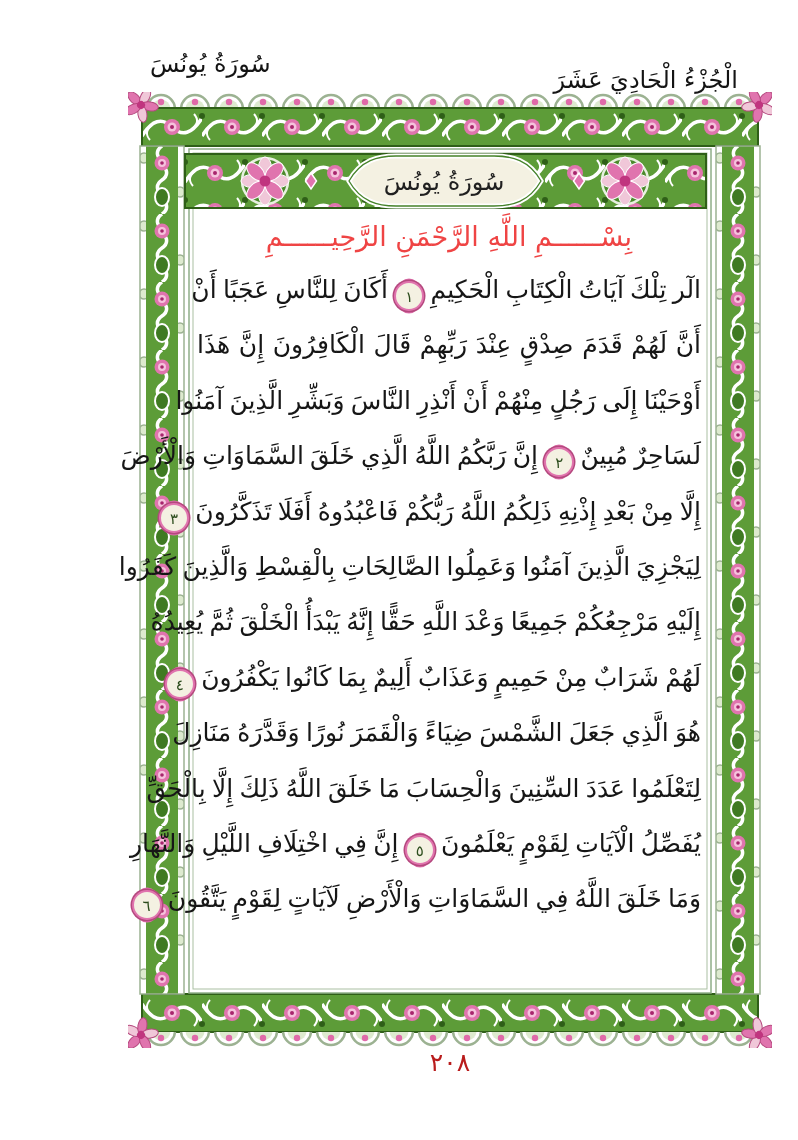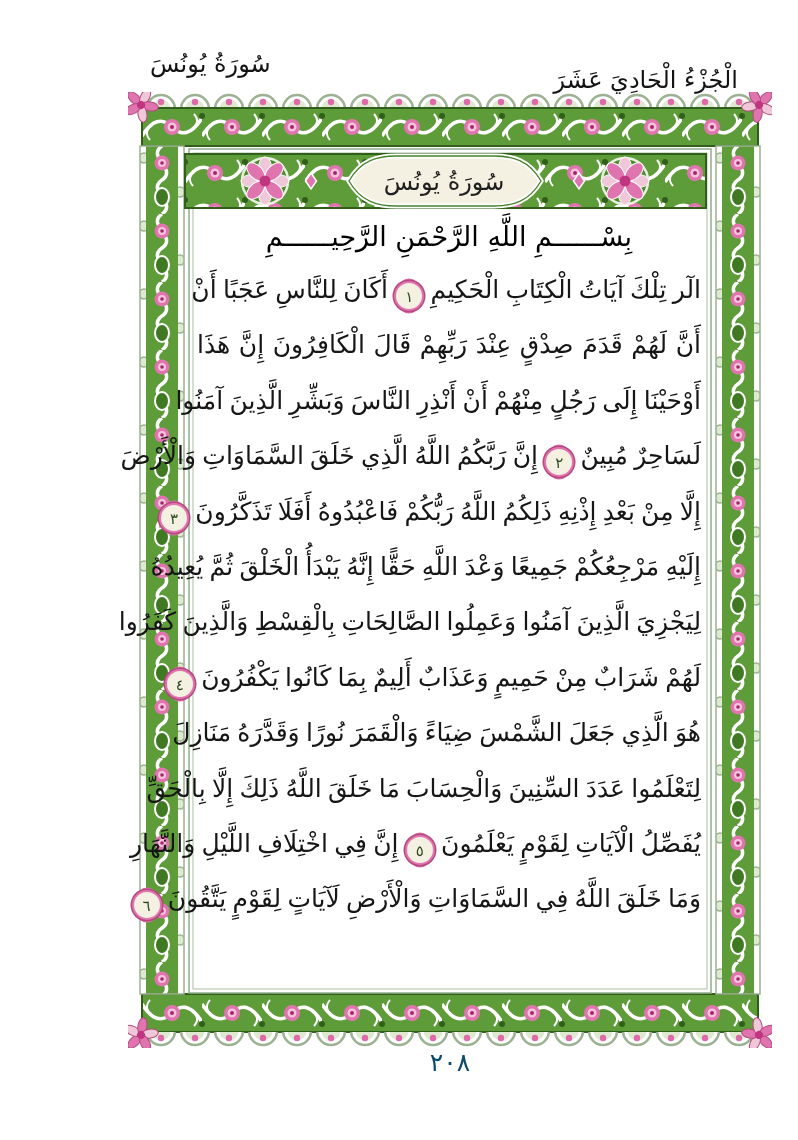--- a/index.html
+++ b/index.html
@@ -11,40 +11,40 @@
   .hdr-left{left:150px;}
   .hdr-right{right:60px;margin-top:16px;}
   .frame{position:absolute; left:128px; top:92px; width:644px; height:956px;}
   .frame svg{display:block;}
   .cartouche-title{
     position:absolute; left:348px; top:160px; width:192px; height:44px;
     line-height:44px; text-align:center; font-size:24px; direction:rtl; color:#202020;
   }
   .bismillah{
     position:absolute; left:197px; top:212px; width:504px; height:50px;
-    line-height:50px; text-align:center; font-size:27px; direction:rtl; color:#000000;
+    line-height:50px; text-align:center; font-size:27px; direction:rtl; color:#ef4444;
   }
   .quran-lines{position:absolute; left:197px; top:262px; width:504px;font-family:Liberation Serif, serif;}
   .line{
     height:55.4px; line-height:55.4px; font-size:25px; direction:rtl;
     text-align:justify; text-align-last:justify; white-space:nowrap; overflow:visible;
     color:#161616;
   }
   .seg{display:inline;}
   .ayah-marker{
     display:inline-block; width:30px; height:30px; line-height:28px; box-sizing:border-box;
     border-radius:50%; background:var(--cartouche-cream,#f4f1e2);
     border:2px solid var(--flower-pink,#e074ae);
     box-shadow:0 0 0 1.5px #b5487e, 0 -7px 0 -4.5px var(--flower-pink,#e074ae), 0 7px 0 -4.5px var(--flower-pink,#e074ae);
     color:#2c4d1d; font-size:15px; text-align:center; vertical-align:-4px;
     text-align-last:center;
   }
   .page-number{
     position:absolute; left:128px; top:1048px; width:644px; text-align:center;
-    font-size:25px; color:#0c4a6e; direction:rtl;
+    font-size:25px; color:#b91c1c; direction:rtl;
   }
 </style>
 </head>
 <body>
 
 <div class="page">
 
   <div class="hdr hdr-right">الْجُزْءُ الْحَادِيَ عَشَرَ</div>
   <div class="hdr hdr-left">سُورَةُ يُونُسَ</div>
 
@@ -166,22 +166,22 @@
   <div class="cartouche-title">سُورَةُ يُونُسَ</div>
 
   <div class="bismillah">بِسْــــــمِ اللَّهِ الرَّحْمَنِ الرَّحِيــــــمِ</div>
 
   <div class="quran-lines" id="quran-lines">
       <div class="line" dir="rtl"><span class="seg">الٓر تِلْكَ آيَاتُ الْكِتَابِ الْحَكِيمِ</span> <span class="ayah-marker">١</span> <span class="seg">أَكَانَ لِلنَّاسِ عَجَبًا أَنْ</span> </div>
       <div class="line" dir="rtl"><span class="seg">أَنَّ لَهُمْ قَدَمَ صِدْقٍ عِنْدَ رَبِّهِمْ قَالَ الْكَافِرُونَ إِنَّ هَذَا</span> </div>
       <div class="line" dir="rtl"><span class="seg">أَوْحَيْنَا إِلَى رَجُلٍ مِنْهُمْ أَنْ أَنْذِرِ النَّاسَ وَبَشِّرِ الَّذِينَ آمَنُوا</span> </div>
       <div class="line" dir="rtl"><span class="seg">لَسَاحِرٌ مُبِينٌ</span> <span class="ayah-marker">٢</span> <span class="seg">إِنَّ رَبَّكُمُ اللَّهُ الَّذِي خَلَقَ السَّمَاوَاتِ وَالْأَرْضَ</span> </div>
       <div class="line" dir="rtl"><span class="seg">إِلَّا مِنْ بَعْدِ إِذْنِهِ ذَلِكُمُ اللَّهُ رَبُّكُمْ فَاعْبُدُوهُ أَفَلَا تَذَكَّرُونَ</span> <span class="ayah-marker">٣</span> </div>
+      <div class="line" dir="rtl"><span class="seg">لِيَجْزِيَ الَّذِينَ آمَنُوا وَعَمِلُوا الصَّالِحَاتِ بِالْقِسْطِ وَالَّذِينَ كَفَرُوا</span> </div>
       <div class="line" dir="rtl"><span class="seg">إِلَيْهِ مَرْجِعُكُمْ جَمِيعًا وَعْدَ اللَّهِ حَقًّا إِنَّهُ يَبْدَأُ الْخَلْقَ ثُمَّ يُعِيدُهُ</span> </div>
-      <div class="line" dir="rtl"><span class="seg">لِيَجْزِيَ الَّذِينَ آمَنُوا وَعَمِلُوا الصَّالِحَاتِ بِالْقِسْطِ وَالَّذِينَ كَفَرُوا</span> </div>
       <div class="line" dir="rtl"><span class="seg">لَهُمْ شَرَابٌ مِنْ حَمِيمٍ وَعَذَابٌ أَلِيمٌ بِمَا كَانُوا يَكْفُرُونَ</span> <span class="ayah-marker">٤</span> </div>
       <div class="line" dir="rtl"><span class="seg">هُوَ الَّذِي جَعَلَ الشَّمْسَ ضِيَاءً وَالْقَمَرَ نُورًا وَقَدَّرَهُ مَنَازِلَ</span> </div>
       <div class="line" dir="rtl"><span class="seg">لِتَعْلَمُوا عَدَدَ السِّنِينَ وَالْحِسَابَ مَا خَلَقَ اللَّهُ ذَلِكَ إِلَّا بِالْحَقِّ</span> </div>
       <div class="line" dir="rtl"><span class="seg">يُفَصِّلُ الْآيَاتِ لِقَوْمٍ يَعْلَمُونَ</span> <span class="ayah-marker">٥</span> <span class="seg">إِنَّ فِي اخْتِلَافِ اللَّيْلِ وَالنَّهَارِ</span> </div>
       <div class="line" dir="rtl"><span class="seg">وَمَا خَلَقَ اللَّهُ فِي السَّمَاوَاتِ وَالْأَرْضِ لَآيَاتٍ لِقَوْمٍ يَتَّقُونَ</span> <span class="ayah-marker">٦</span> </div>
     </div>
 
   <div class="page-number">٢٠٨</div>
 
 </div>

